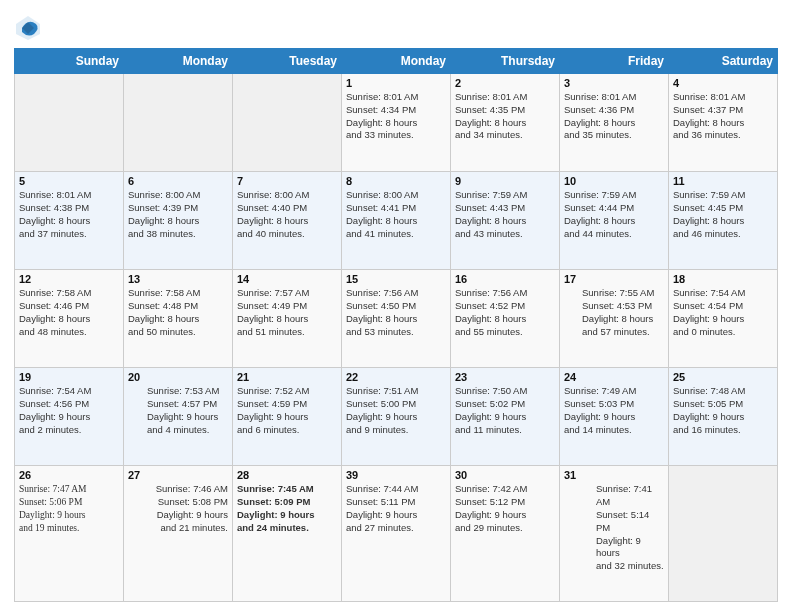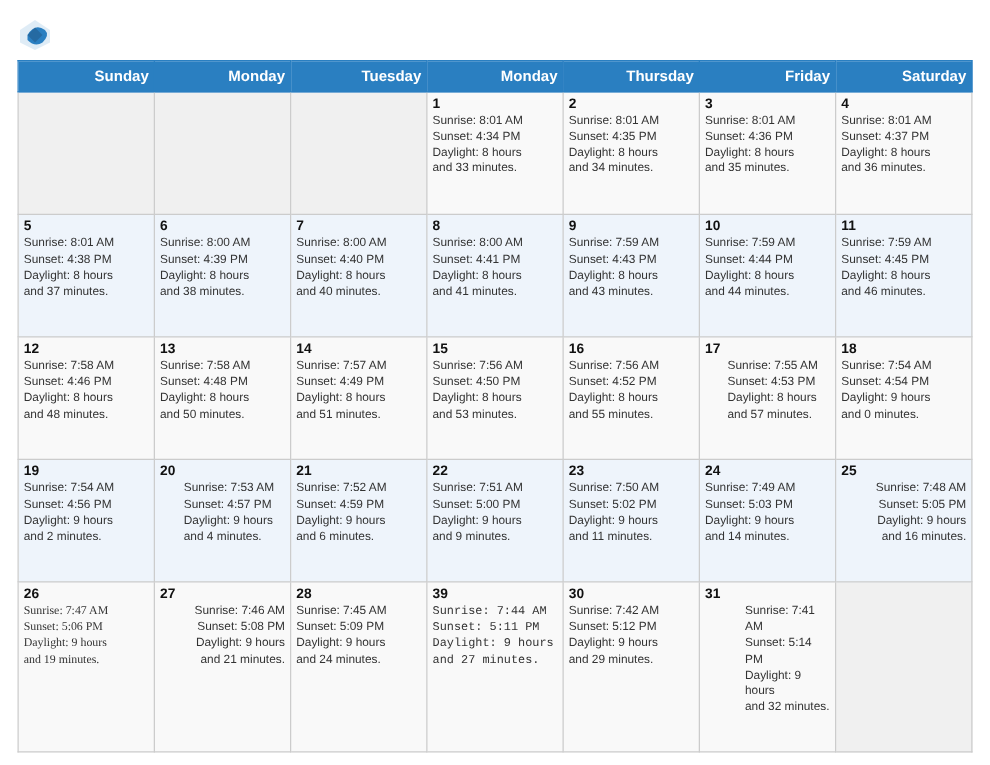--- a/index.html
+++ b/index.html
@@ -309,21 +309,21 @@
           </td>
           <td>
             <div class="day-number">24</div>
             <div class="day-info" style="white-space: pre-line;">Sunrise: 7:49 AM
 Sunset: 5:03 PM
 Daylight: 9 hours
 and 14 minutes.</div>
           </td>
           <td>
             <div class="day-number">25</div>
-            <div class="day-info" style="white-space: pre-line; text-align: right;">Sunrise: 7:48 AM
+            <div class="day-info" style="white-space: pre-line;">Sunrise: 7:48 AM
 Sunset: 5:05 PM
 Daylight: 9 hours
 and 16 minutes.</div>
           </td>
         </tr>
         <tr>
           <td>
             <div class="day-number">26</div>
             <div class="day-info" style="white-space: pre-line; font-family: Liberation Serif, serif;">Sunrise: 7:47 AM
 Sunset: 5:06 PM
@@ -332,28 +332,28 @@
           </td>
           <td>
             <div class="day-number">27</div>
             <div class="day-info" style="white-space: pre-line; text-align: right;">Sunrise: 7:46 AM
 Sunset: 5:08 PM
 Daylight: 9 hours
 and 21 minutes.</div>
           </td>
           <td>
             <div class="day-number">28</div>
-            <div class="day-info" style="white-space: pre-line;">Sunrise: 7:45 AM
+            <div class="day-info" style="white-space: pre-line; font-weight: bold;">Sunrise: 7:45 AM
 Sunset: 5:09 PM
 Daylight: 9 hours
 and 24 minutes.</div>
           </td>
           <td>
             <div class="day-number">39</div>
-            <div class="day-info" style="white-space: pre-line; font-family: Liberation Mono, monospace;">Sunrise: 7:44 AM
+            <div class="day-info" style="white-space: pre-line;">Sunrise: 7:44 AM
 Sunset: 5:11 PM
 Daylight: 9 hours
 and 27 minutes.</div>
           </td>
           <td>
             <div class="day-number">30</div>
             <div class="day-info" style="white-space: pre-line;">Sunrise: 7:42 AM
 Sunset: 5:12 PM
 Daylight: 9 hours
 and 29 minutes.</div>

